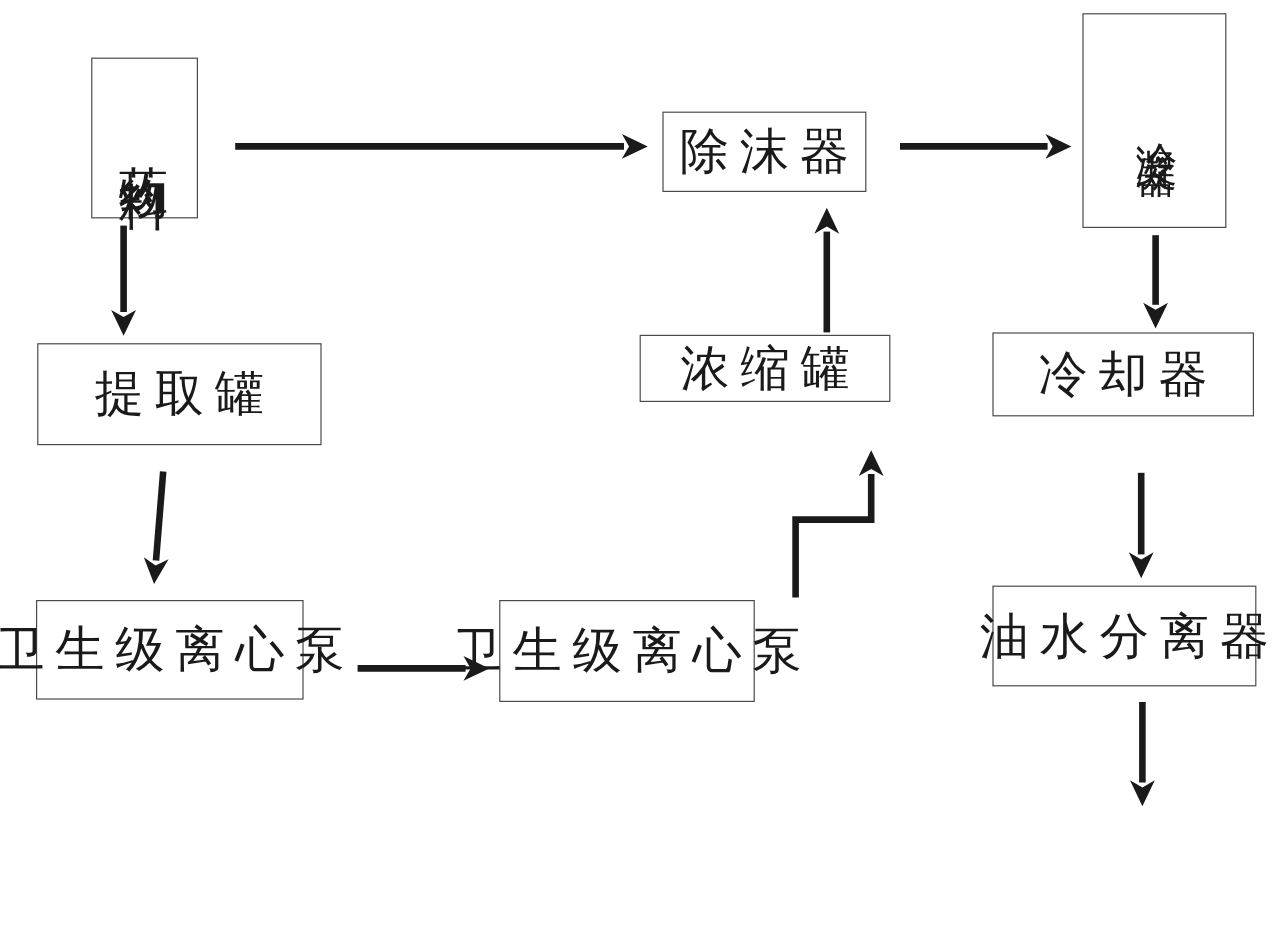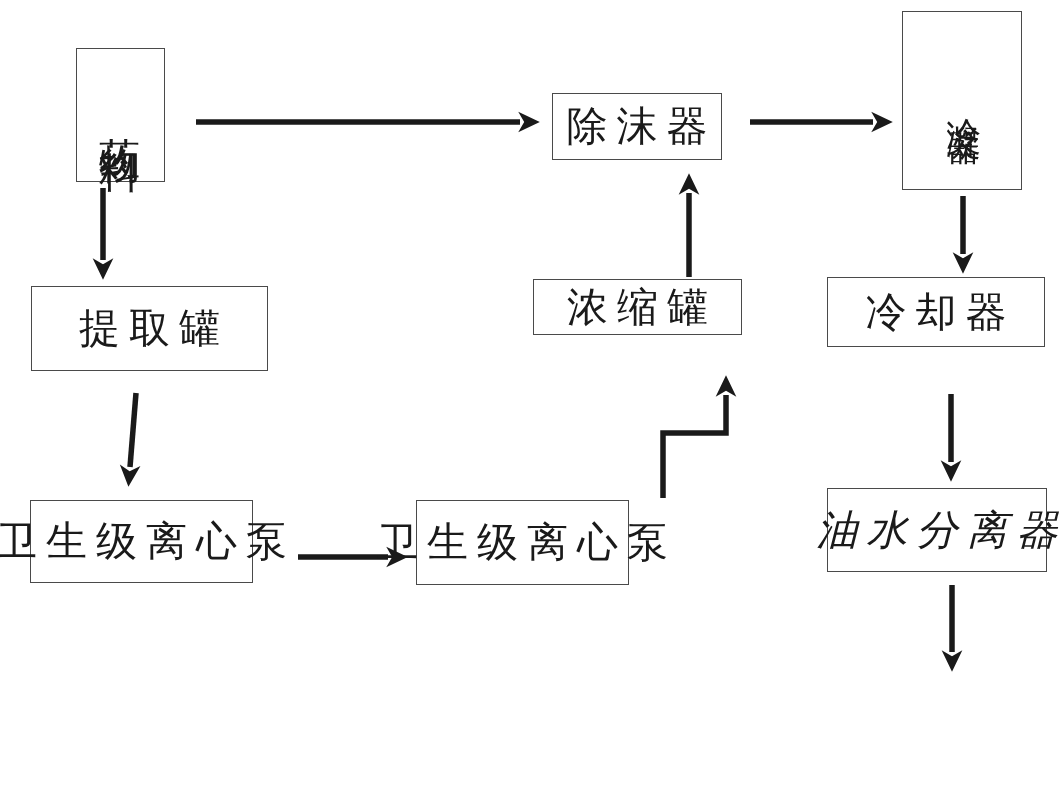--- a/index.html
+++ b/index.html
@@ -99,18 +99,18 @@
   </div>
 
   <div class="node" style="left:533px; top:279px; width:209px; height:56px;">
     <span class="lbl">浓缩罐</span>
   </div>
 
   <div class="node" style="left:827px; top:277px; width:218px; height:70px;justify-content:center;">
     <span class="lbl">冷却器</span>
   </div>
 
-  <div class="node" style="left:827px; top:488px; width:220px; height:84px;font-style:italic;">
+  <div class="node" style="left:827px; top:488px; width:220px; height:84px;">
     <span class="lbl">油水分离器</span>
   </div>
 
 
 </div>
 
 </body></html>

